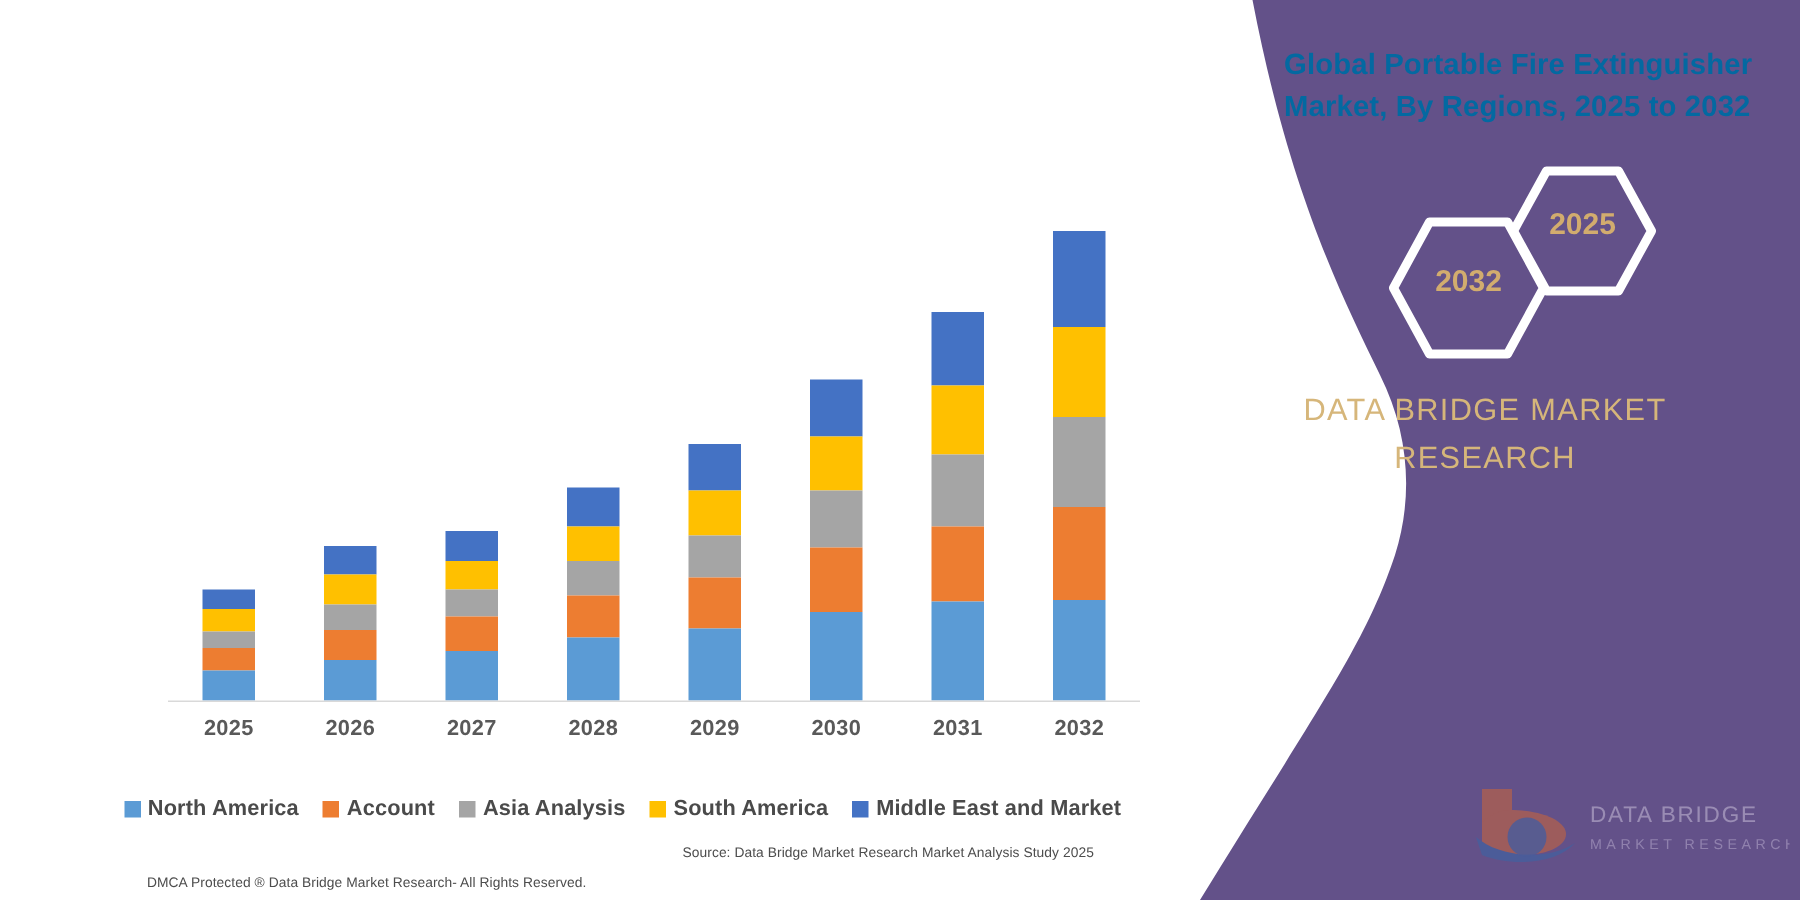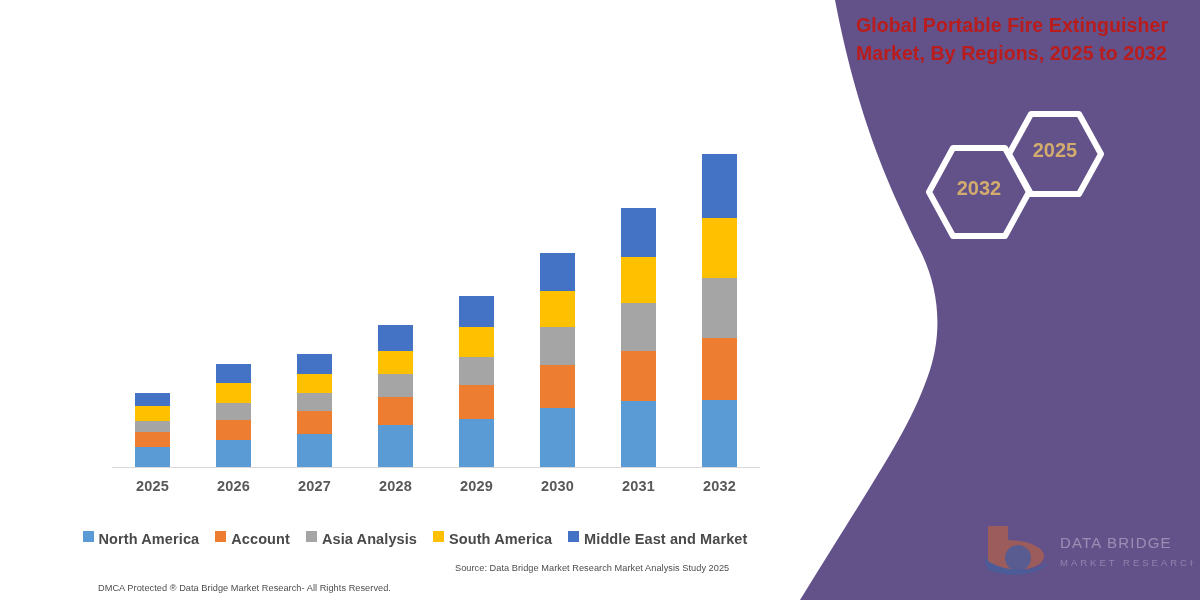--- a/index.html
+++ b/index.html
@@ -28,23 +28,23 @@
   .panel-content {
     position: absolute;
     top: 0; left: 760px;
     width: 440px; height: 600px;
     z-index: 2;
     pointer-events: none;
   }
 
   .panel-title {
     position: absolute;
-    left: 96px; top: 12px;
+    left: 96px; top: 30px;
     width: 332px;
-    color: #b91c1c;
+    color: #0369a1;
     font-size: 19.5px;
     font-weight: 700;
     line-height: 1.42;
     letter-spacing: 0.1px;
   }
 
   
   .hex-wrap { position: absolute; left: 0; top: 0; width: 440px; height: 600px; }
   .hex { position: absolute; }
   .hex svg { display: block; overflow: visible; }
@@ -151,20 +151,21 @@
     position: absolute;
     left: 70px; top: 531px;
     width: 690px;
     display: flex;
     justify-content: center;
     align-items: center;
     gap: 16px;
   }
   .legend-item {
     display: flex;
+    align-items: center;
     gap: 5px;
   }
   .legend-swatch {
     width: 11px; height: 11px;
     flex: 0 0 auto;
   }
   .legend-text {
     color: #4a4a4a;
     font-size: 14.5px;
     font-weight: 700;
@@ -344,20 +345,21 @@
       </div>
 
       <div class="hex hex-2025">
         <svg width="100" height="88" viewBox="0 0 100 88">
           <polygon points="26,4 74,4 96,44 74,84 26,84 4,44" fill="none" stroke="#ffffff" stroke-width="6" stroke-linejoin="round"></polygon>
         </svg>
         <div class="hex-label">2025</div>
       </div>
     </div>
 
+    <div class="brand-name">DATA BRIDGE MARKET RESEARCH</div>
 
     <div class="watermark">
       <svg width="215" height="62" viewBox="0 0 215 62">
         <path d="M10,8 L30,8 L30,50 L10,50 Z" fill="#ee6c1f"></path>
         <path d="M28,22 C52,22 66,30 66,38 C66,46 54,52 36,52 C22,52 12,48 10,42
                  L10,30 C16,25 22,22 28,22 Z" fill="#ee6c1f"></path>
         <path d="M6,40 C22,54 54,56 72,44 C60,58 30,60 10,52 Z" fill="#2b6cb0"></path>
         <circle cx="40" cy="40" r="13" fill="#2b6cb0" opacity="0.85"></circle>
         <text x="82" y="30" fill="#e6dff0" font-size="15" font-family="Liberation Sans, sans-serif" letter-spacing="1.2">DATA BRIDGE</text>
         <text x="82" y="48" fill="#cfc4e0" font-size="9.5" font-family="Liberation Sans, sans-serif" letter-spacing="3">MARKET RESEARCH</text>

